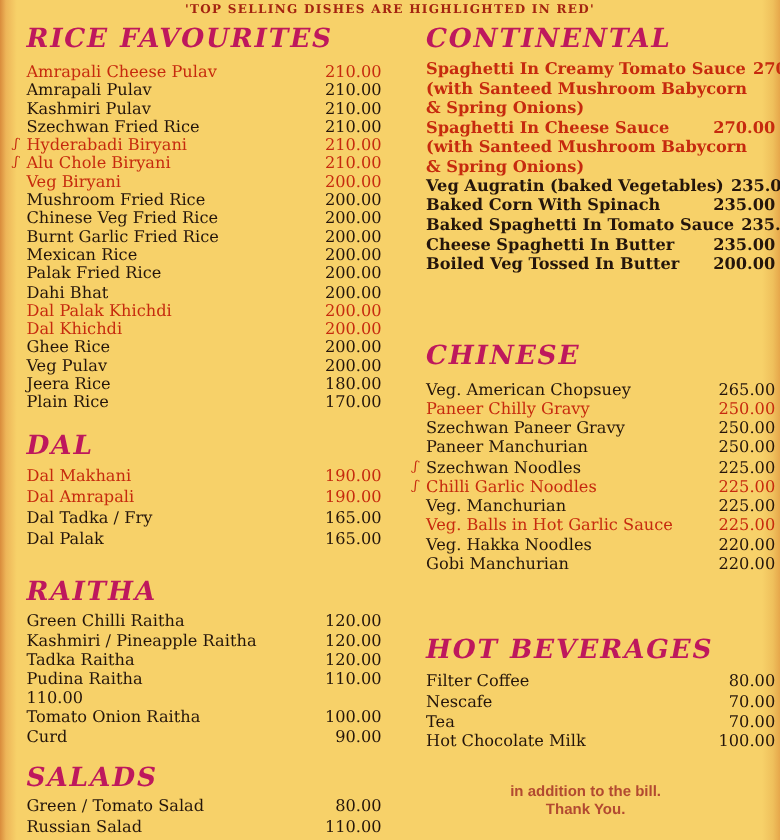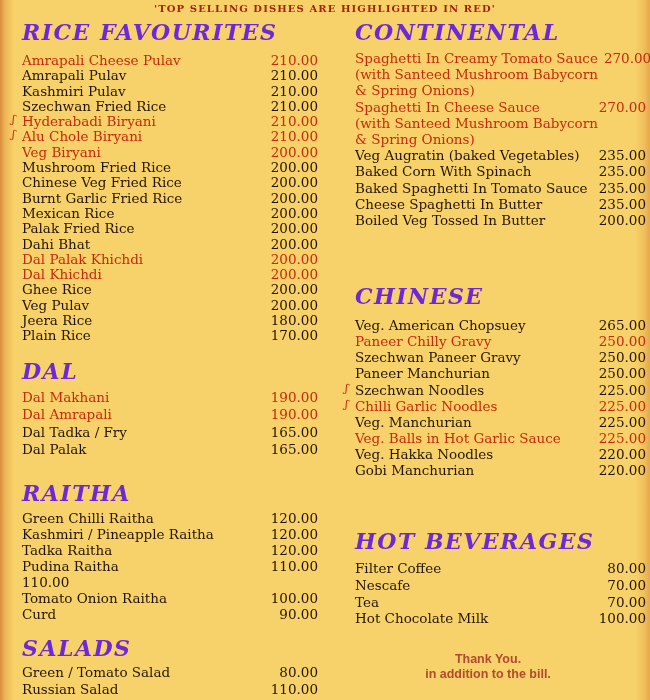--- a/index.html
+++ b/index.html
@@ -21,21 +21,21 @@
     font-weight: bold;
   }
   .col { position: absolute; top: 20px; }
   .col-left  { left: 22px;  width: 296px; }
   .col-right { left: 355px; width: 291px; }
   .heading {
     font-style: italic;
     font-size: 22px;
     line-height: 24px;
     letter-spacing: 1.5px;
-    color: #6d28d9;
+    color: #be185d;
     font-weight: bold;
   }
   .section .heading { margin-bottom: 8px; }
   .row {
     position: relative;
     display: flex;
     justify-content: space-between;
     align-items: baseline;
     font-size: 13.5px;
     color: #24150b;
@@ -57,21 +57,21 @@
   .sec-dal            { margin-top: 16px; }
   .sec-dal .heading   { margin-bottom: 6px; }
   .sec-dal .row       { height: 17.6px; }
   .sec-raitha         { margin-top: 22px; }
   .sec-raitha .heading{ margin-bottom: 5px; }
   .sec-raitha .row    { height: 16px; }
   .sec-salads         { margin-top: 14px; }
   .sec-salads .heading{ margin-bottom: 4px; }
   .sec-salads .row    { height: 17px; }
   .sec-continental .heading { margin-bottom: 6px; }
-  .sec-continental .row { height: 16.2px; }
+  .sec-continental .row { height: 16.2px; font-weight: bold; }
   .sec-chinese        { margin-top: 56px; }
   .sec-chinese .heading { margin-bottom: 9px; }
   .sec-chinese .row   { height: 16.15px; }
   .sec-hot-beverages  { margin-top: 51px; }
   .sec-hot-beverages .heading { margin-bottom: 7px; }
   .sec-hot-beverages .row { height: 16.6px; }
   .footer {
     position: absolute;
     left: 330px; top: 652px; width: 316px;
     text-align: center;
@@ -326,15 +326,15 @@
         <span class="iprice">70.00</span>
       </div>
       <div class="row">
         <span class="iname">Hot Chocolate Milk</span>
         <span class="iprice">100.00</span>
       </div>
     </div>
   </div>
 
 <div class="footer">
+  <div>in addition to the bill.</div>
   <div>Thank You.</div>
-  <div>in addition to the bill.</div>
 </div>
 
 </body></html>

